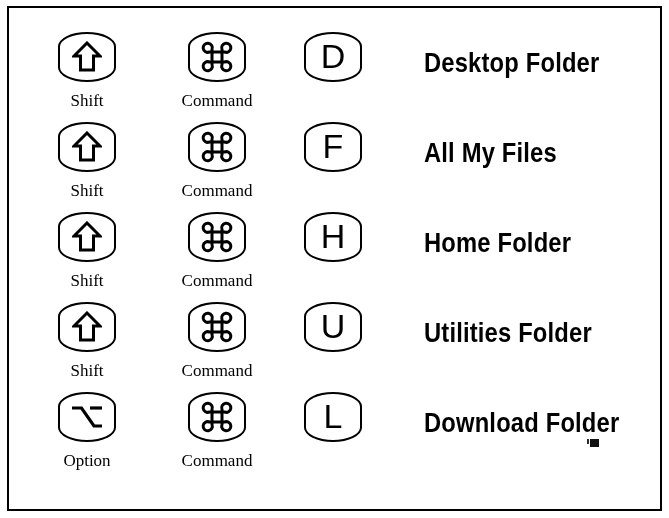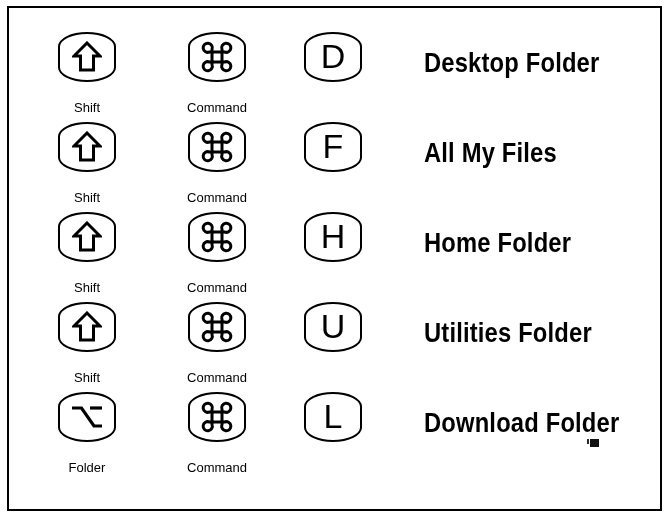--- a/index.html
+++ b/index.html
@@ -84,23 +84,23 @@
     font-family: "Liberation Sans", sans-serif;
     font-size: 34px;
     font-weight: 400;
     color: #000000;
     line-height: 1;
     letter-spacing: 0;
     padding-bottom: 2px;
   }
 
   .keylabel {
-    margin-top: 19px;
-    font-family: Liberation Sans, sans-serif;
-    font-size: 13px;
+    margin-top: 12px;
+    font-family: Liberation Serif, serif;
+    font-size: 17px;
     font-weight: 400;
     color: #000000;
     line-height: 14px;
     white-space: nowrap;
   }
 
   
   .desc {
     position: absolute;
     left: 424px;
@@ -267,21 +267,21 @@
       <div class="row" style="top: 392px;">
         <div class="keyslot modifier">
           <div class="cap">
             <span class="glyph"><svg width="34" height="26" viewBox="0 0 34 26">
                 <g fill="none" stroke="#000000" stroke-width="3.2" stroke-linecap="butt">
                   <path d="M2 4 L11.5 4 L24 22 L32 22"></path>
                   <path d="M20 4 L32 4"></path>
                 </g>
               </svg></span>
           </div>
-          <div class="keylabel">Folder</div>
+          <div class="keylabel">Option</div>
         </div>
         <div class="keyslot command">
           <div class="cap">
             <span class="glyph"><svg width="36" height="36" viewBox="0 0 36 36">
                 <g fill="none" stroke="#000000" stroke-width="3" stroke-linecap="round">
                   <rect x="13" y="13" width="10" height="10"></rect>
                   <path d="M13 13 L10.5 13 A4.6 4.6 0 1 1 13 10.5 Z"></path>
                   <path d="M23 13 L25.5 13 A4.6 4.6 0 1 0 23 10.5 Z"></path>
                   <path d="M13 23 L10.5 23 A4.6 4.6 0 1 0 13 25.5 Z"></path>
                   <path d="M23 23 L25.5 23 A4.6 4.6 0 1 1 23 25.5 Z"></path>

